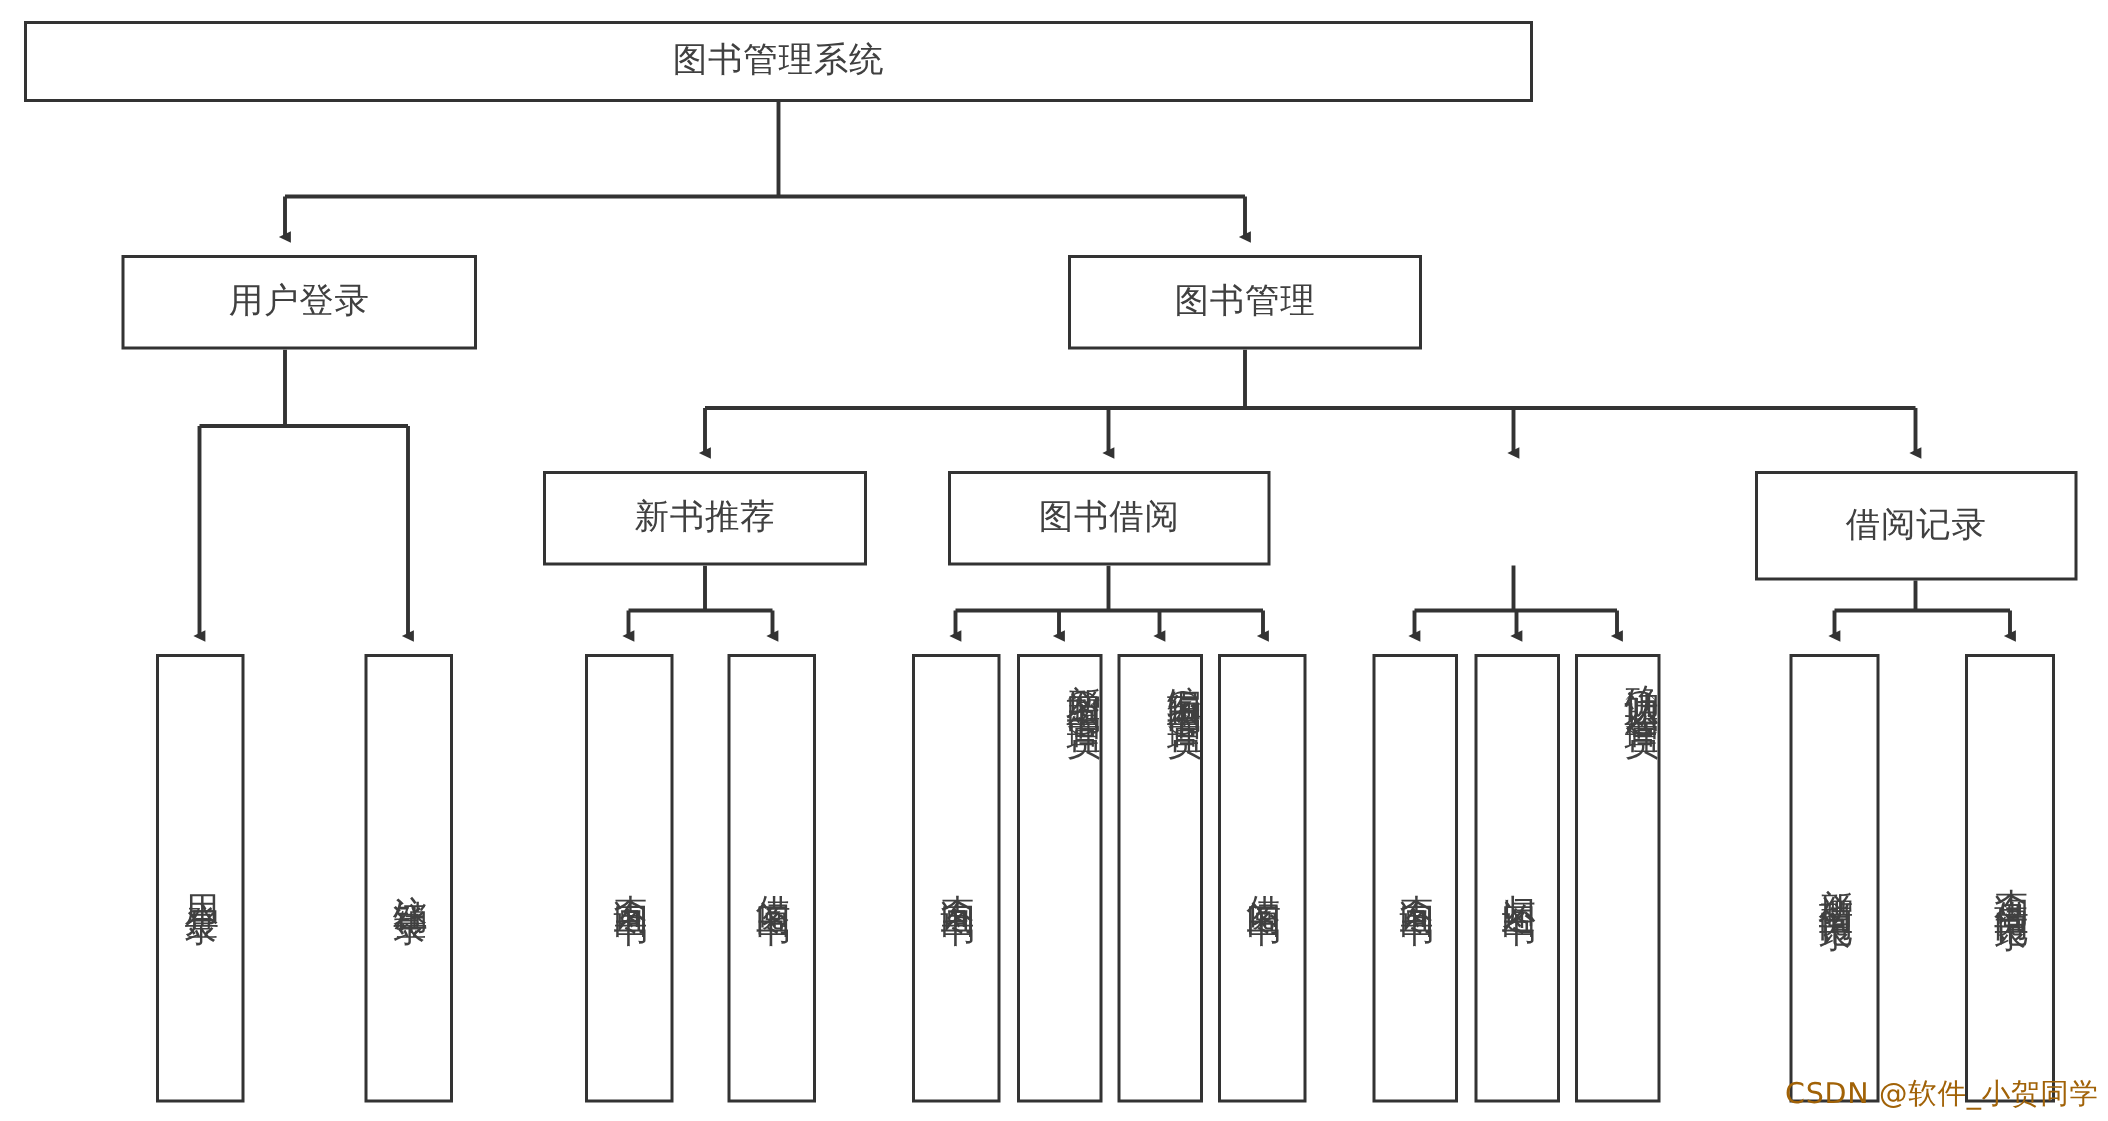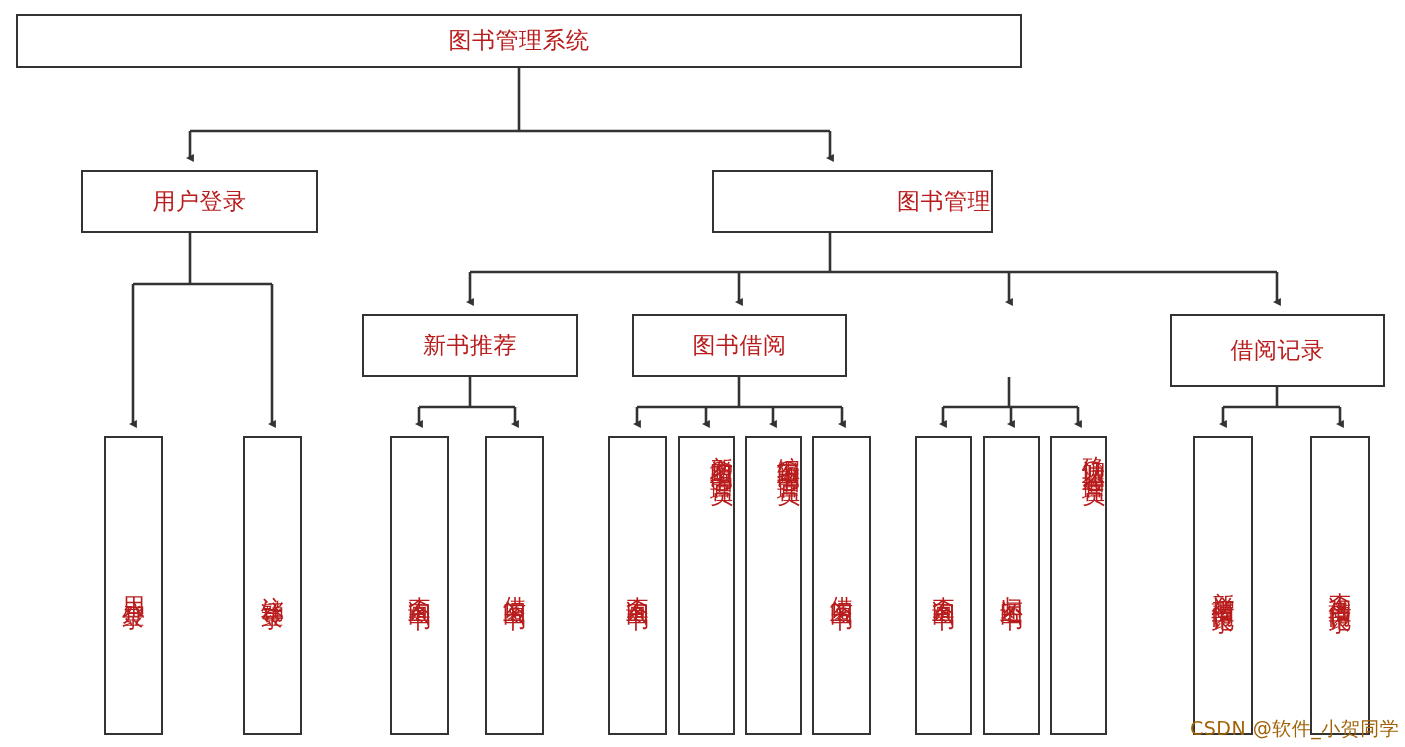--- a/index.html
+++ b/index.html
@@ -30,21 +30,21 @@
     position: absolute;
     box-sizing: border-box;
     background: #ffffff;
     border: 2px solid #333333;
     display: flex;
     align-items: center;
     justify-content: center;
     overflow: hidden;
   }
   .node .node-label {
-    color: #b91c1c;
+    color: #404040;
     text-align: center;
     line-height: 1.18;
     white-space: pre;
   }
   
   .node.h .node-label {
     font-size: 23px;
     letter-spacing: 0.5px;
   }
   .node.root .node-label {
@@ -137,21 +137,21 @@
   </svg>
 
   <div class="node h root" style="left:16px; top:14px; width:1006px; height:54px;">
     <span class="node-label">图书管理系统</span>
   </div>
 
   <div class="node h" style="left:81px; top:170px; width:237px; height:63px;">
     <span class="node-label">用户登录</span>
   </div>
 
-  <div class="node h" style="left:712px; top:170px; width:281px; height:63px;justify-content:flex-end;">
+  <div class="node h" style="left:712px; top:170px; width:236px; height:63px;">
     <span class="node-label">图书管理</span>
   </div>
 
   <div class="node h" style="left:362px; top:314px; width:216px; height:63px;">
     <span class="node-label">新书推荐</span>
   </div>
 
   <div class="node h" style="left:632px; top:314px; width:215px; height:63px;">
     <span class="node-label">图书借阅</span>
   </div>

